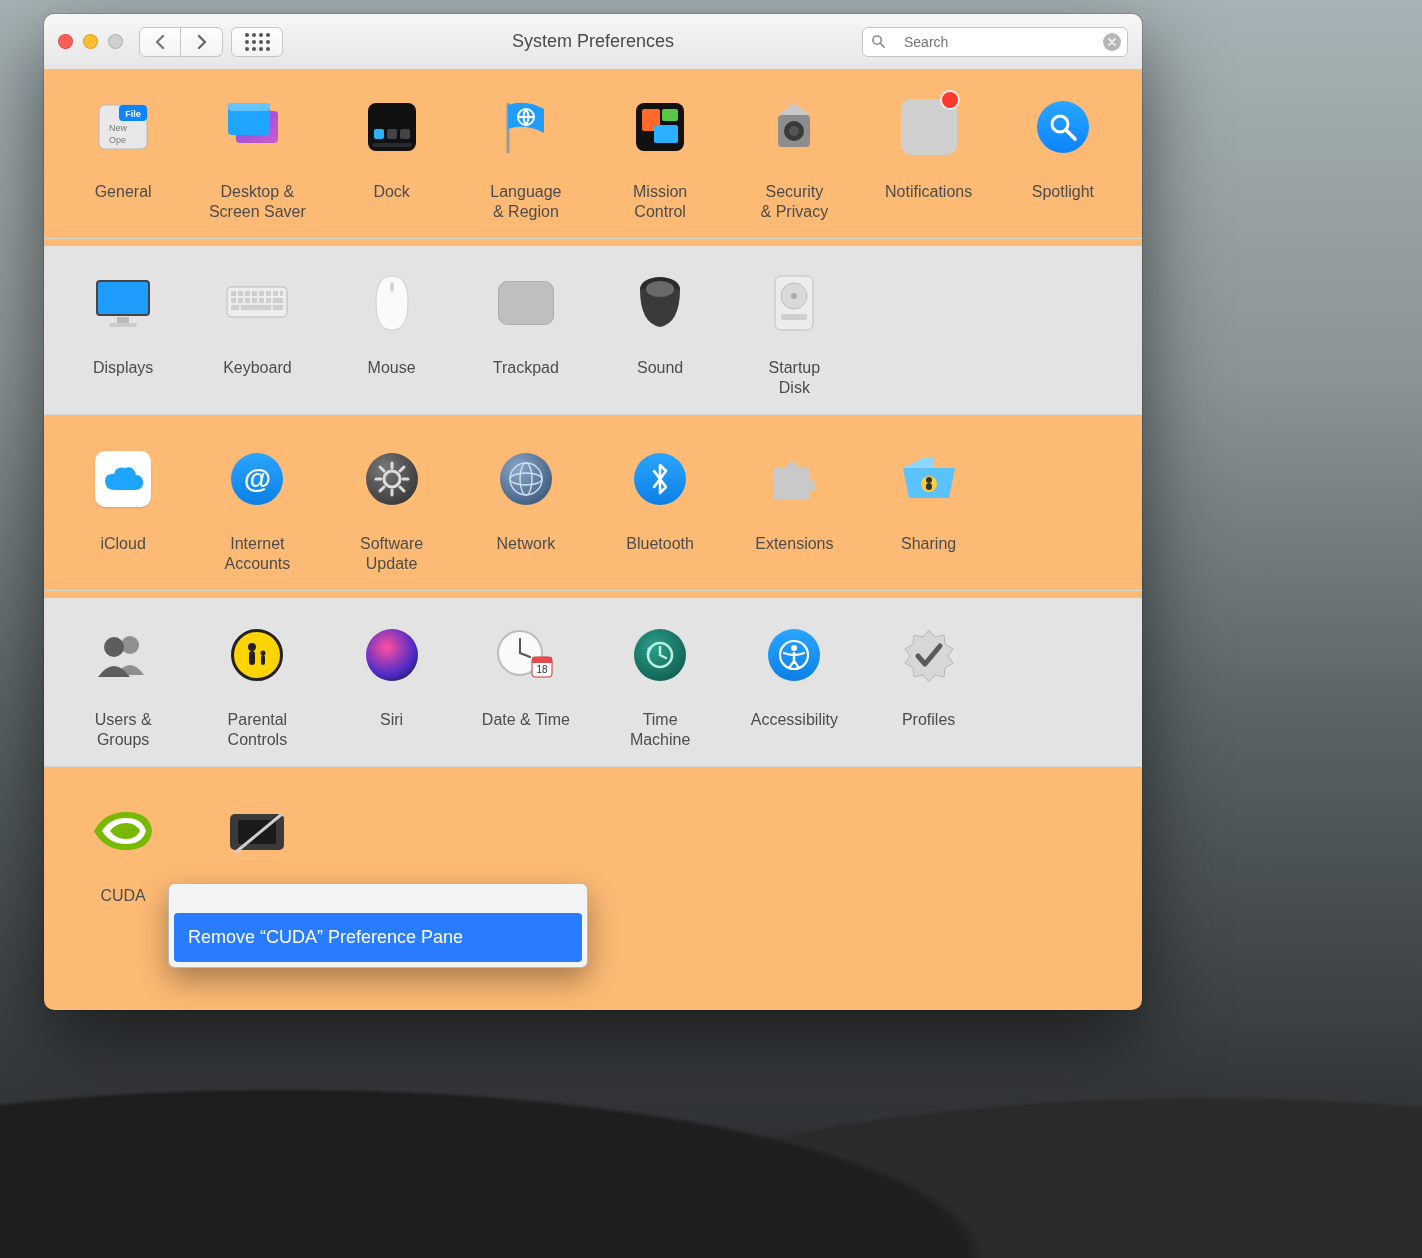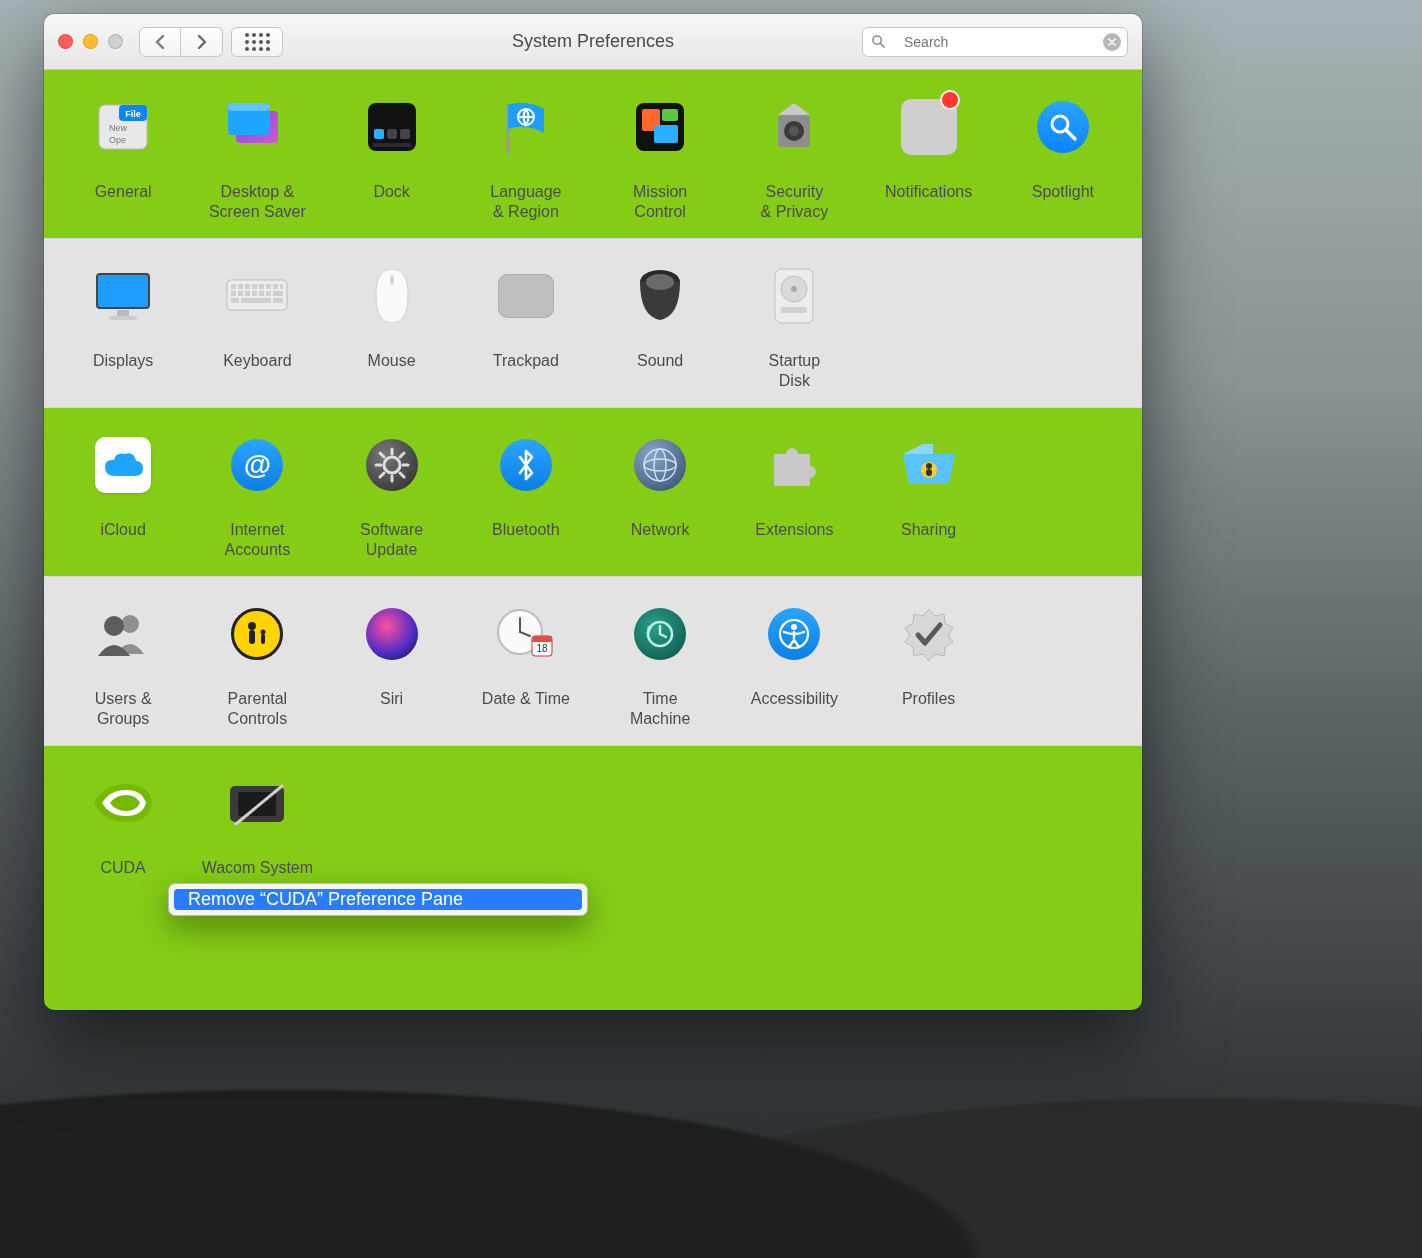--- a/index.html
+++ b/index.html
@@ -27,21 +27,21 @@
     background:
       radial-gradient(120% 60% at 20% 100%, #1e1f1f 0%, #1e1f1f 40%, transparent 41%),
       radial-gradient(120% 60% at 85% 100%, #2a2b2b 0%, #2a2b2b 38%, transparent 39%);
   }
   .window {
     position: absolute;
     left: 44px;
     top: 14px;
     width: 1098px;
     height: 996px;
-    background: #84cc16;
+    background: #fdba74;
     border-radius: 10px;
     box-shadow: 0 30px 80px rgba(0,0,0,0.55), 0 0 0 1px rgba(0,0,0,0.15);
     overflow: visible;
   }
   
   .titlebar {
     height: 56px;
     background: linear-gradient(#f7f7f7,#e6e6e6);
     border-bottom: 1px solid #c8c8c8;
     border-radius: 10px 10px 0 0;
@@ -79,21 +79,21 @@
   .searchwrap svg{flex:0 0 auto;}
   .searchwrap input{
     flex:1; border:none; outline:none; font-size:14px; background:transparent;
   }
   .clearbtn{
     width:18px;height:18px;border-radius:50%;background:#b7b7b7;
     display:flex;align-items:center;justify-content:center;color:#fff;font-size:12px;
     cursor:pointer;
   }
   
-  .rows{display:flex;flex-direction:column;}
+  .rows{display:flex;flex-direction:column;gap:7px;}
   .row{
     display:grid;
     grid-template-columns: repeat(8, 1fr);
     padding: 20px 12px 12px 12px;
     border-bottom:1px solid #d7d7d7;
   }
   .row:last-child{border-bottom:none;}
   .row.alt{background:#e3e3e3;}
   .bottomrow{min-height:170px;border-radius:0 0 10px 10px;}
   .item{
@@ -122,22 +122,23 @@
     border:1px solid #b9b9b9;
     border-radius:7px;
     padding:5px;
     box-shadow:0 12px 30px rgba(0,0,0,0.35);
     z-index:50;
   }
   .ctxitem{
     background:#2a7cff;
     color:#fff;
     font-size:18px;
-    padding:0 14px;
+    padding:14px 14px;
     border-radius:4px;
+    margin-top:24px;
   }
   
   .nvidia{
     width:62px;height:46px;position:relative;
   }
 </style>
 </head>
 <body>
 
 <div class="desktop-bg"></div>
@@ -408,41 +409,41 @@
                   </g>
                 </g>
               </svg>
         </div>
           </div>
         <div class="label">Software
 Update</div>
       </div>
       <div class="item">
         <div class="iconbox">
-            <div class="circ" style="background:linear-gradient(#2aa5ff,#0b7fe6)">
-          <svg width="20" height="32" viewBox="0 0 20 32">
-                <path d="M4 8 L16 24 L10 30 L10 2 L16 8 L4 24" fill="none" stroke="#fff" stroke-width="2.6" stroke-linejoin="round" stroke-linecap="round"></path>
-              </svg>
-        </div>
-          </div>
-        <div class="label">Bluetooth</div>
-      </div>
-      <div class="item">
-        <div class="iconbox">
             <div class="circ" style="background:radial-gradient(circle at 35% 30%,#8aa6c7,#2d4a6e)">
           <svg width="40" height="40" viewBox="0 0 40 40">
                 <g fill="none" stroke="#cfe0f3" stroke-width="1.4">
                   <circle cx="20" cy="20" r="16"></circle>
                   <ellipse cx="20" cy="20" rx="16" ry="6"></ellipse>
                   <ellipse cx="20" cy="20" rx="6" ry="16"></ellipse>
                 </g>
               </svg>
         </div>
           </div>
         <div class="label">Network</div>
+      </div>
+      <div class="item">
+        <div class="iconbox">
+            <div class="circ" style="background:linear-gradient(#2aa5ff,#0b7fe6)">
+          <svg width="20" height="32" viewBox="0 0 20 32">
+                <path d="M4 8 L16 24 L10 30 L10 2 L16 8 L4 24" fill="none" stroke="#fff" stroke-width="2.6" stroke-linejoin="round" stroke-linecap="round"></path>
+              </svg>
+        </div>
+          </div>
+        <div class="label">Bluetooth</div>
       </div>
       <div class="item">
         <div class="iconbox">
             <svg width="56" height="50">
           <path d="M8 14 h12 a6 6 0 1 1 12 0 h12 v12 a6 6 0 1 1 0 12 v8 h-36 z" fill="#c9c9c9"></path>
         </svg>
           </div>
         <div class="label">Extensions</div>
       </div>
       <div class="item">

